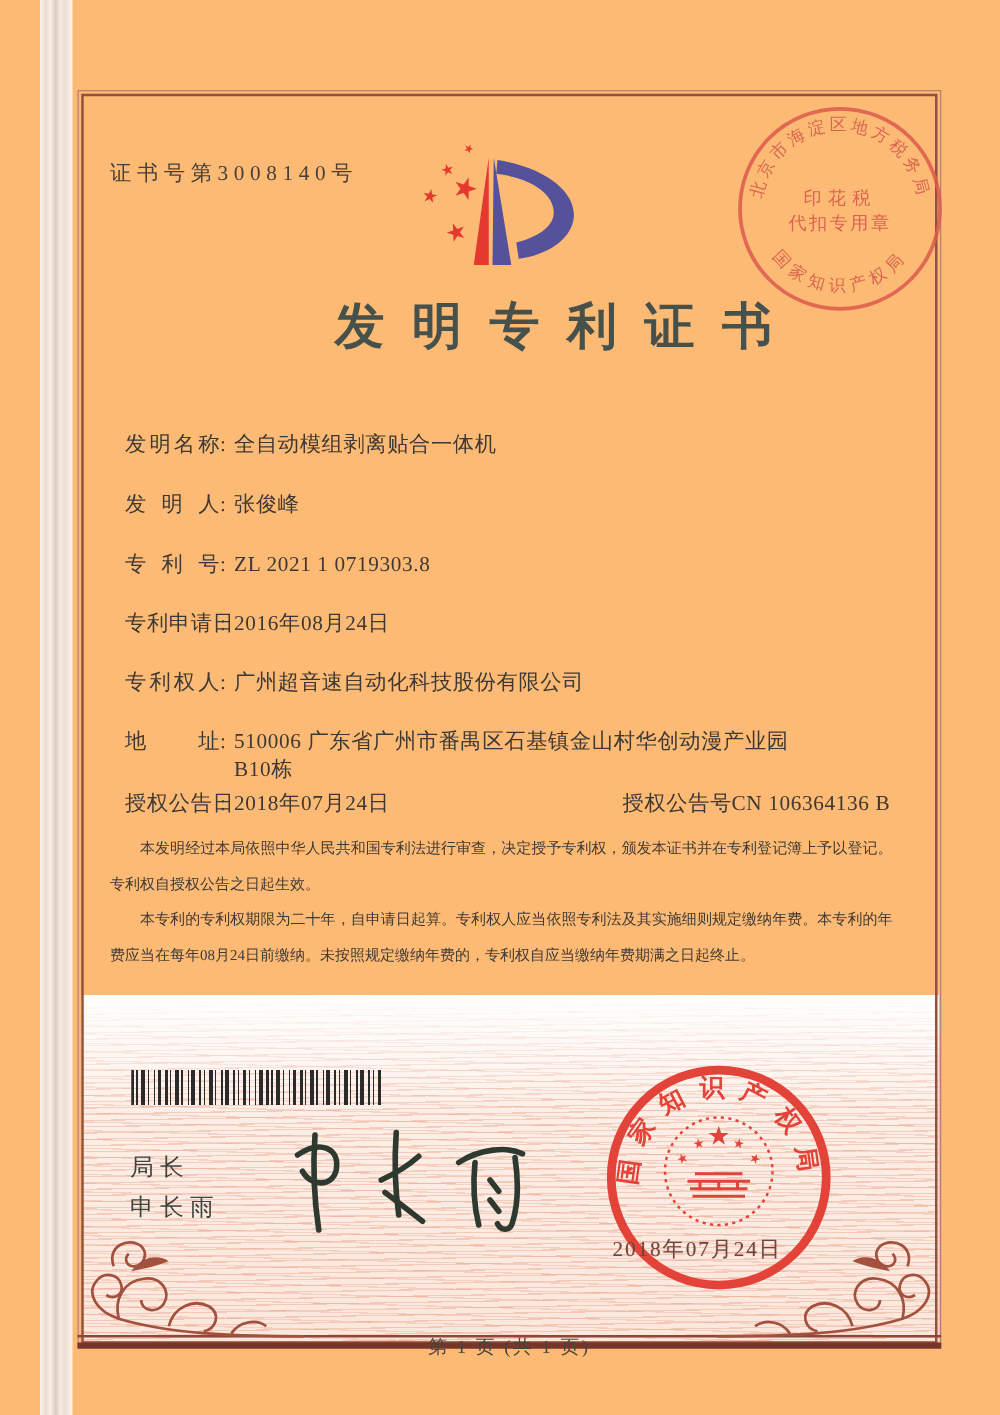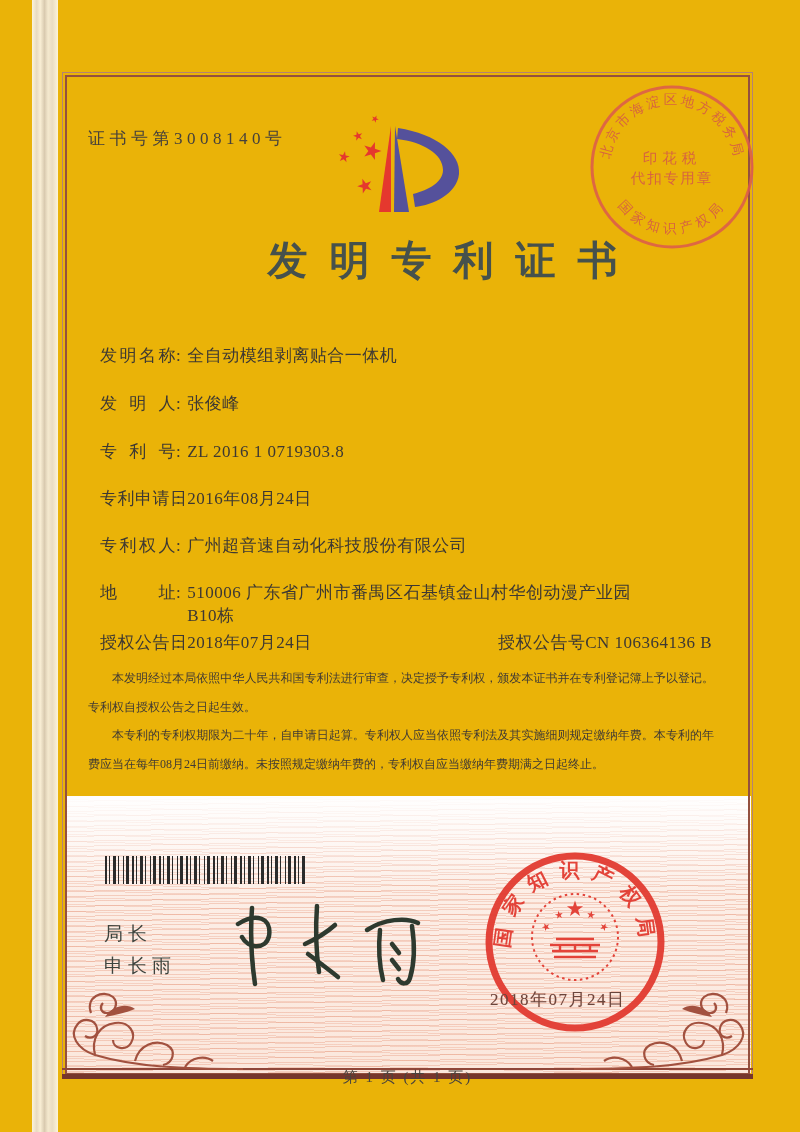--- a/index.html
+++ b/index.html
@@ -1,17 +1,17 @@
 <!DOCTYPE html>
 <html><head>
 <meta charset="utf-8">
 <style>
   html,body { margin:0; padding:0; background:#ffffff; }
   .page {
-    position:relative; width:800px; height:1132px; background:#eab308;
+    position:relative; width:800px; height:1132px; background:#fdba74;
     font-family:"Liberation Serif","DejaVu Serif",serif; overflow:hidden;
   }
   
   .scan-edge {
     position:absolute; left:32px; top:0; width:26px; height:100%;
     background:linear-gradient(90deg,#ffffff 0%,#e7e1e0 18%,#fbf8f8 32%,#d6cecd 48%,#f6f2f1 62%,#eae4e3 78%,#ffffff 100%);
     opacity:.85;
   }
   
   .frame {
@@ -131,21 +131,21 @@
 
   <div class="title">发明专利证书</div>
 
   <div class="frow" style="top:344px">
     <span class="flabel">发明名称</span><span>:</span><span class="fvalue">全自动模组剥离贴合一体机</span>
   </div>
   <div class="frow" style="top:392px">
     <span class="flabel">发明人</span><span>:</span><span class="fvalue">张俊峰</span>
   </div>
   <div class="frow" style="top:440px">
-    <span class="flabel">专利号</span><span>:</span><span class="fvalue">ZL 2016 1 0719303.8</span>
+    <span class="flabel">专利号</span><span>:</span><span class="fvalue">ZL 2021 1 0719303.8</span>
   </div>
   <div class="frow" style="top:487px">
     <span class="flabel">专利申请日</span><span>:</span><span class="fvalue">2016年08月24日</span>
   </div>
   <div class="frow" style="top:534px">
     <span class="flabel">专利权人</span><span>:</span><span class="fvalue">广州超音速自动化科技股份有限公司</span>
   </div>
   <div class="frow" style="top:581px">
     <span class="flabel">地址</span><span>:</span><span class="fvalue wrap">510006 广东省广州市番禺区石基镇金山村华创动漫产业园B10栋</span>
   </div>

